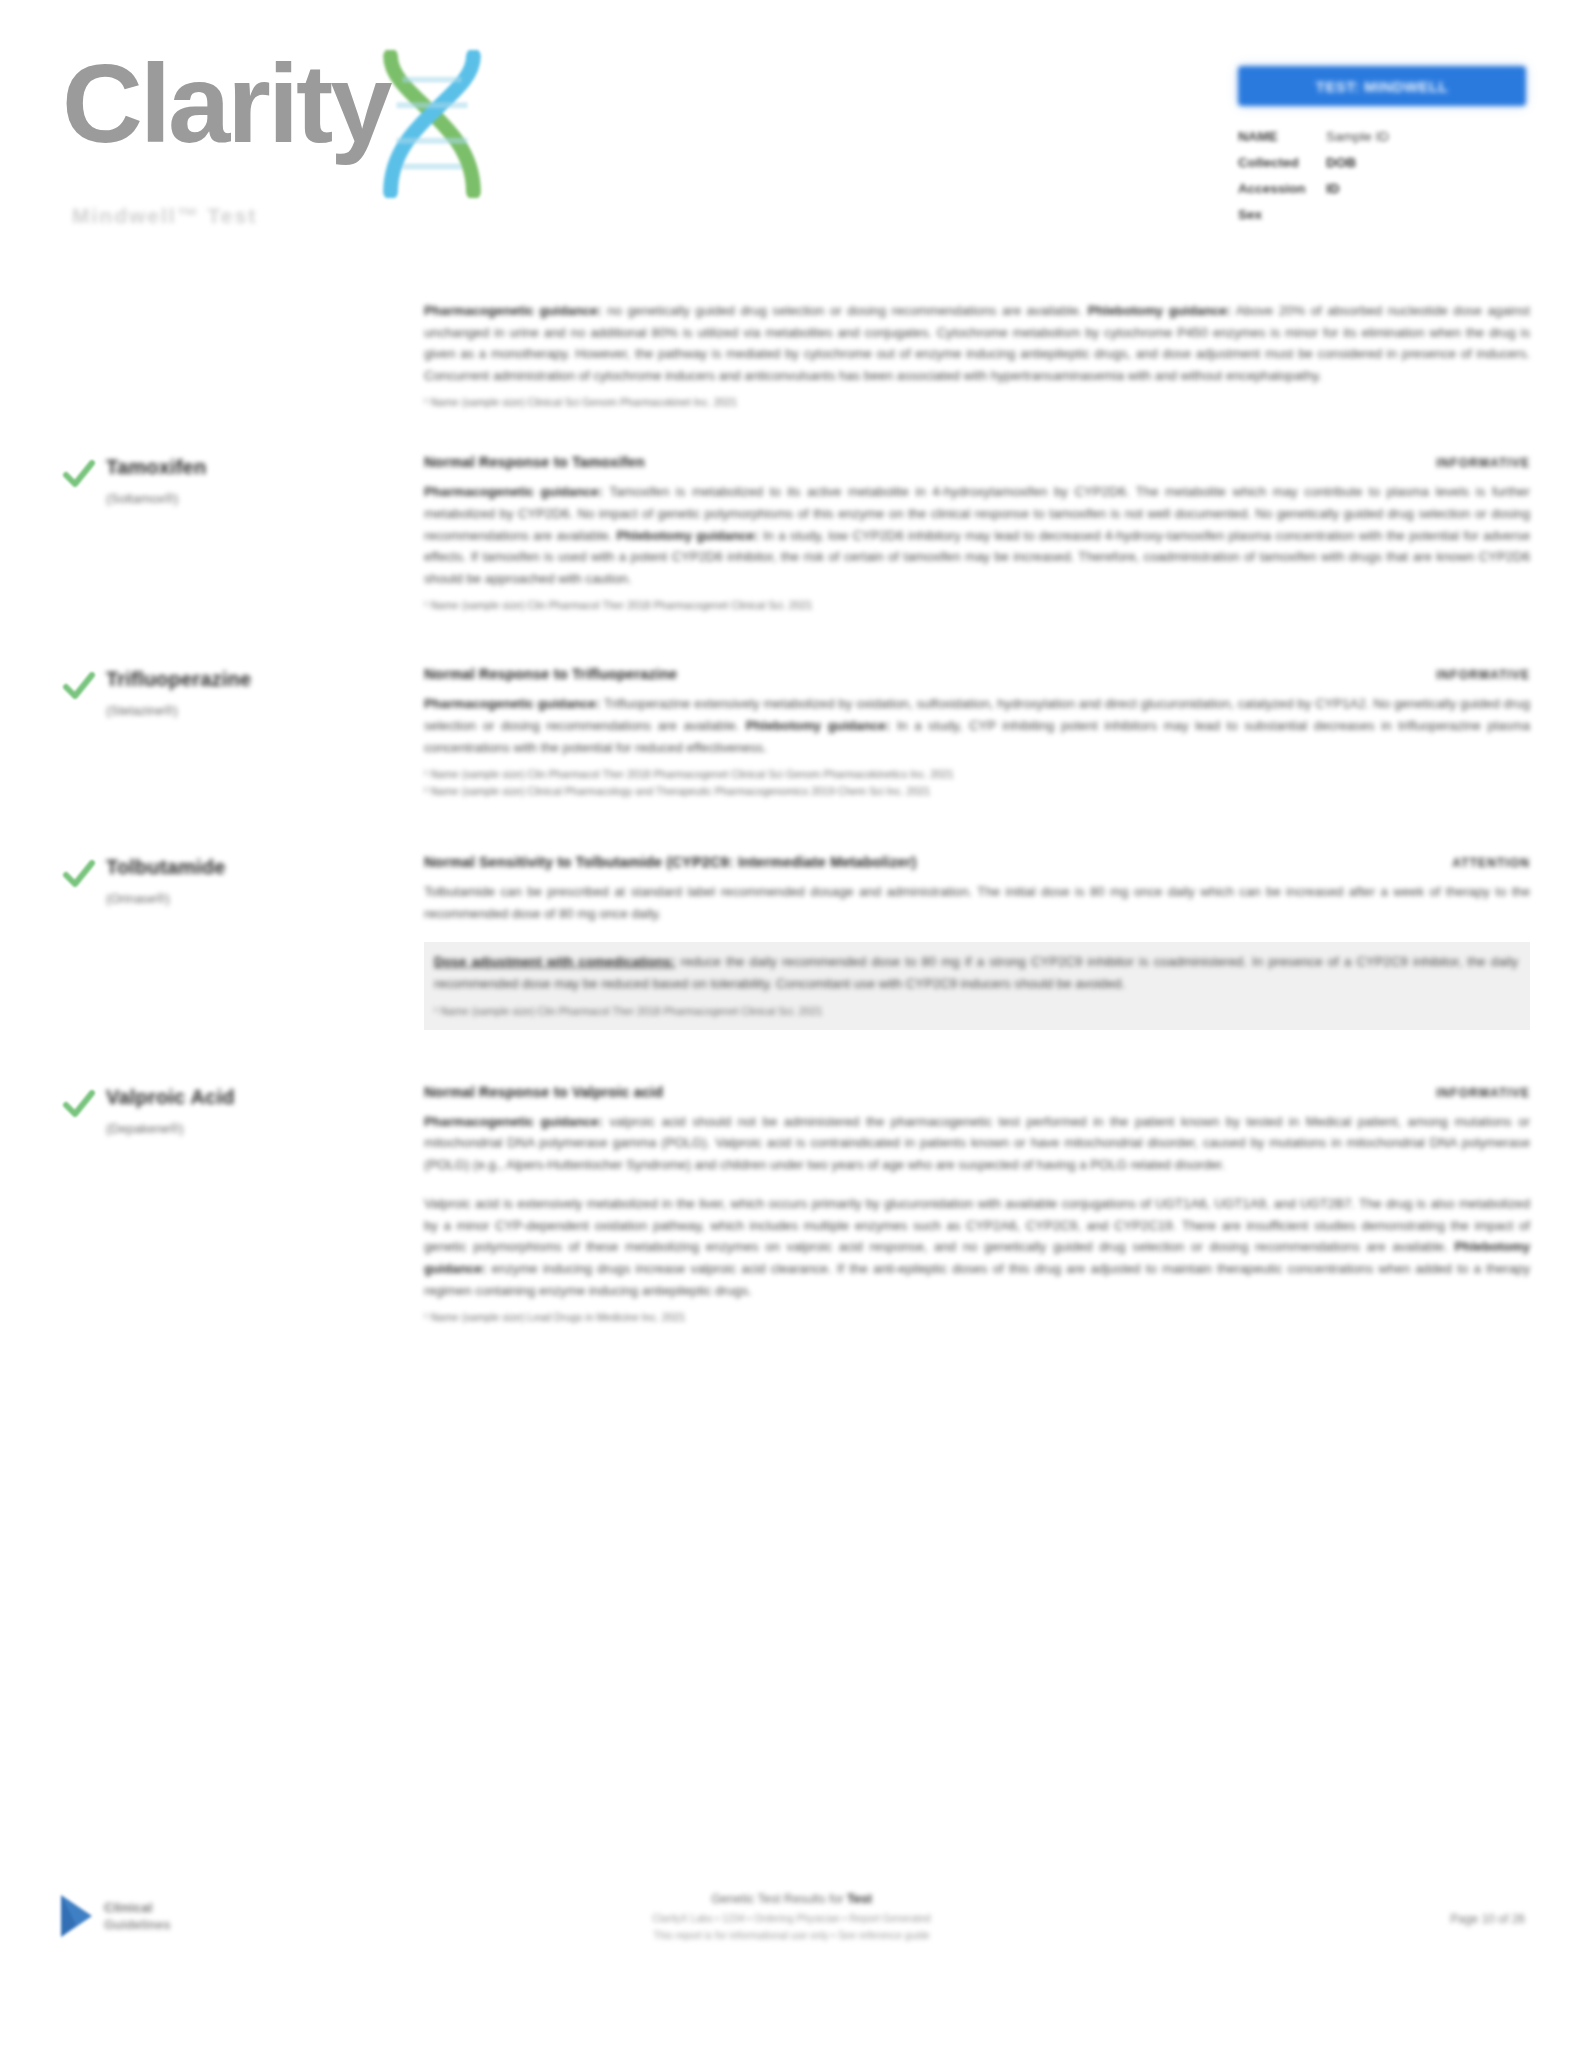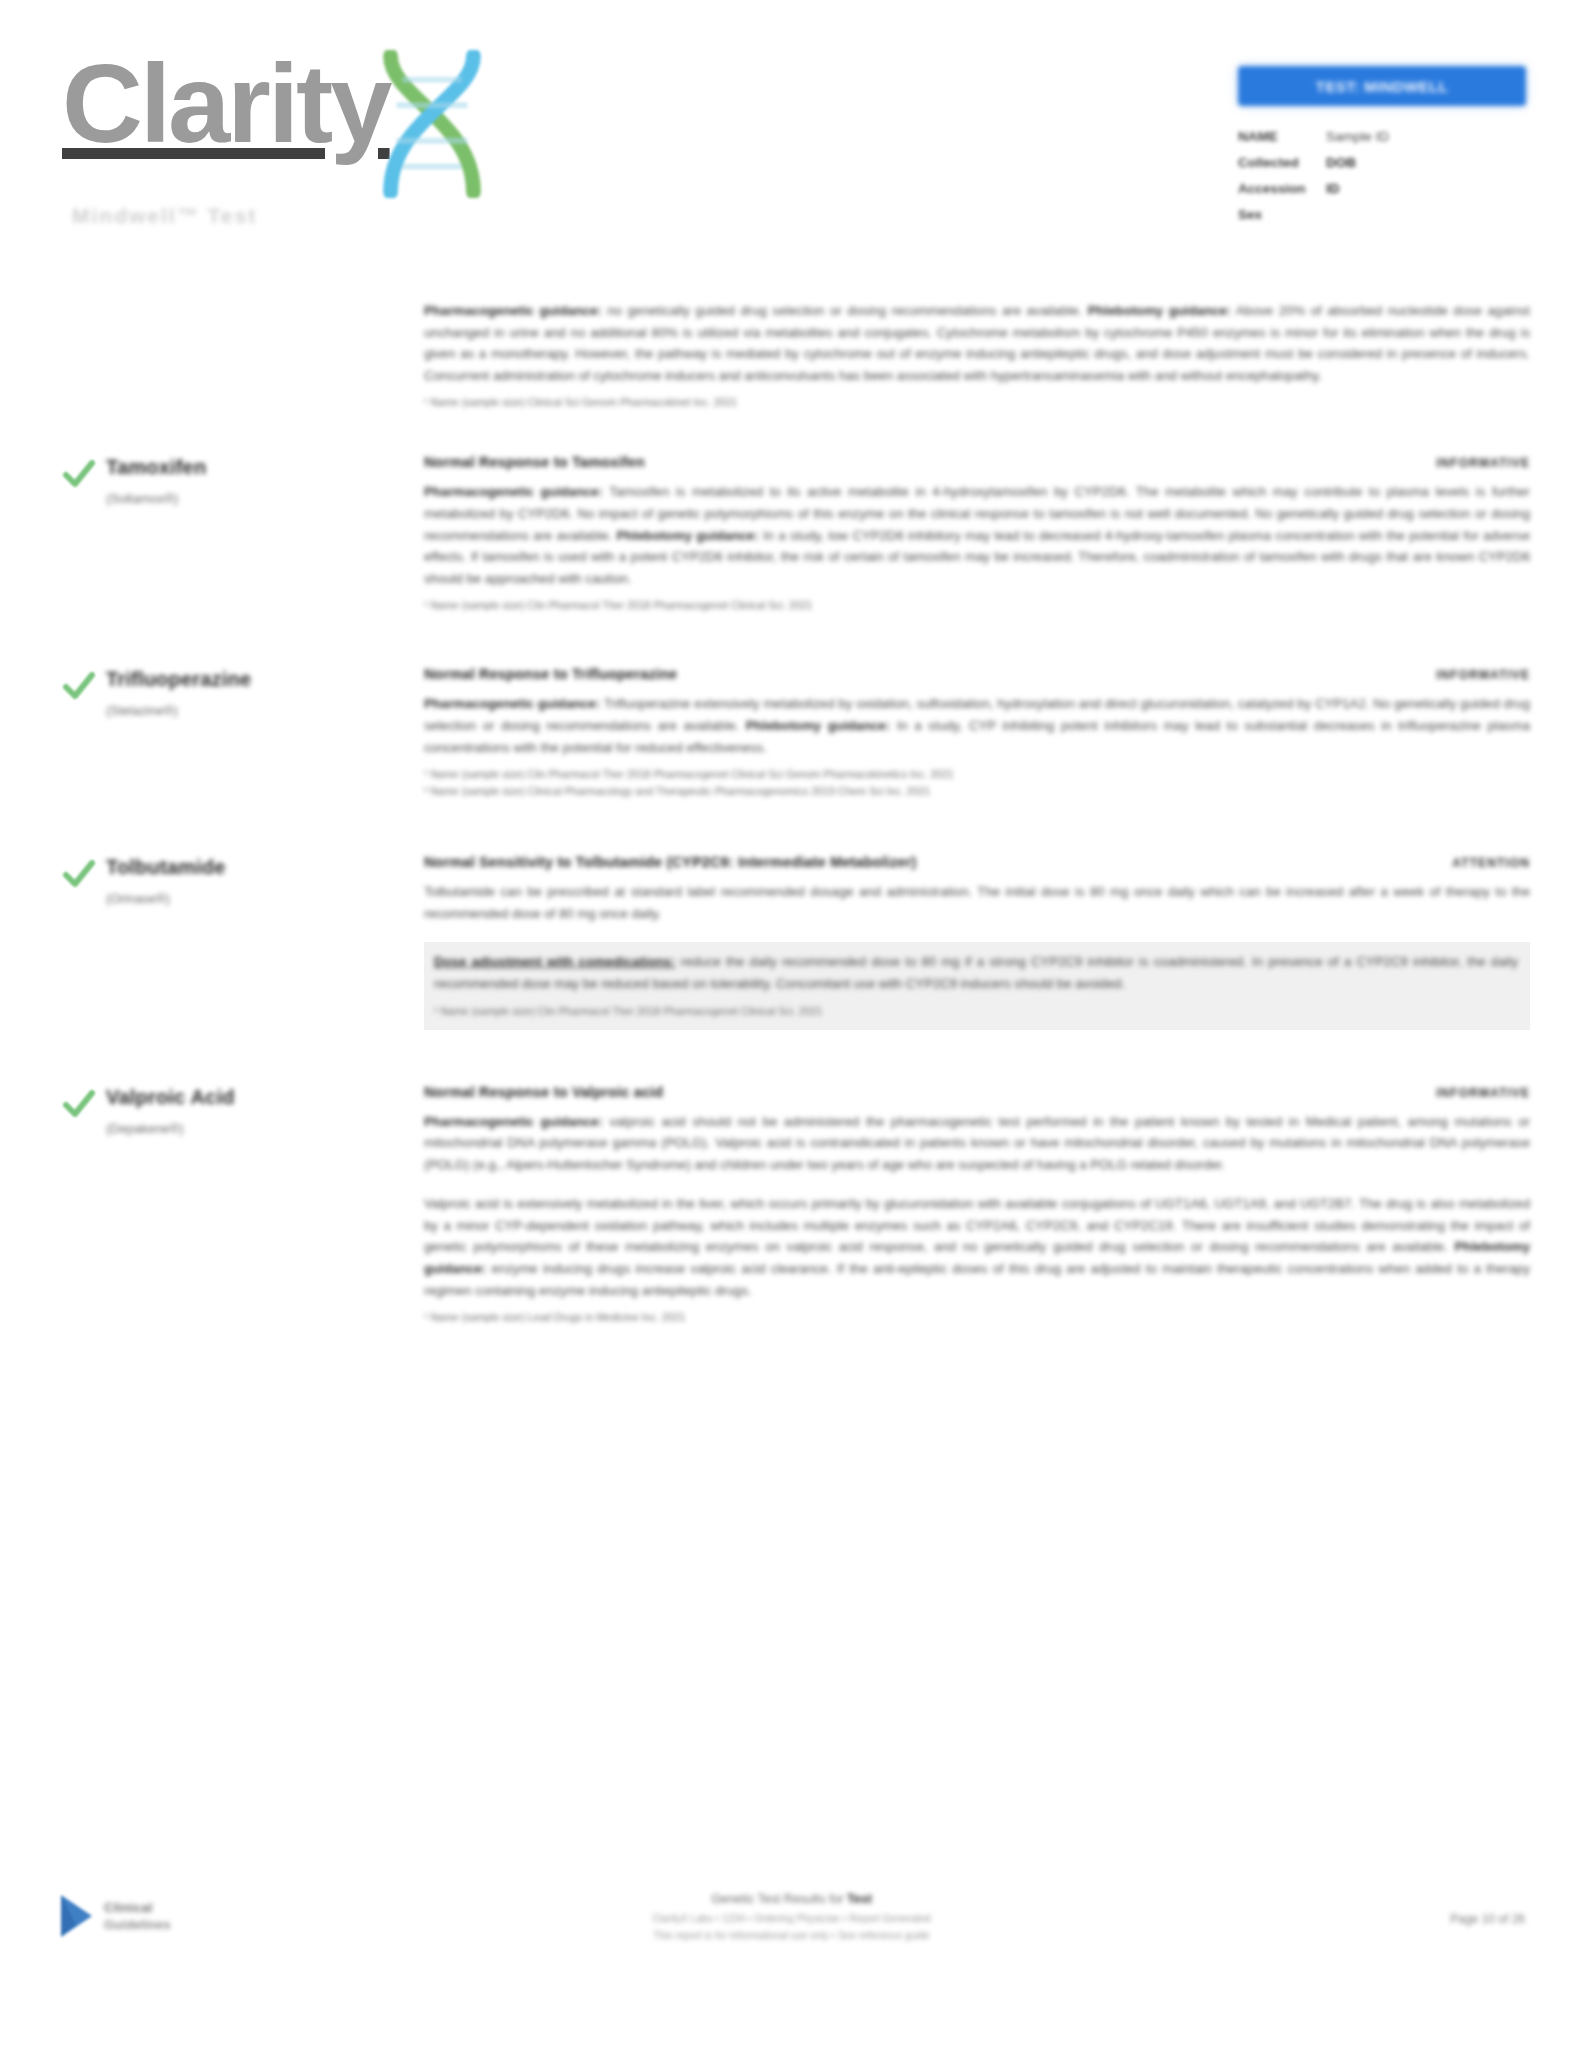--- a/index.html
+++ b/index.html
@@ -12,21 +12,21 @@
   }
   .page { position: relative; width: 1583px; height: 2048px; background:#fff; }
 
   
   .blr { filter: blur(2.6px); }
 
   
   .header { position:absolute; left:0; top:0; width:1583px; height:240px; }
 
   .logo-wrap { position:absolute; left:62px; top:48px; }
-  .logo-row { display:flex; align-items:flex-start;text-decoration:underline; }
+  .logo-row { display:flex; align-items:flex-start; }
   .logo-word {
     font-size: 112px; line-height: 1;
     font-weight: 700; letter-spacing: -3px;
     color: #9b9b9b;
     filter: blur(0.7px);
     font-family: "Liberation Sans", sans-serif;
   }
   .logo-helix { width: 120px; height: 148px; margin-left:-18px; margin-top:2px; filter: blur(1.6px); }
   .logo-tag {
     margin-top: 6px; margin-left: 10px;

